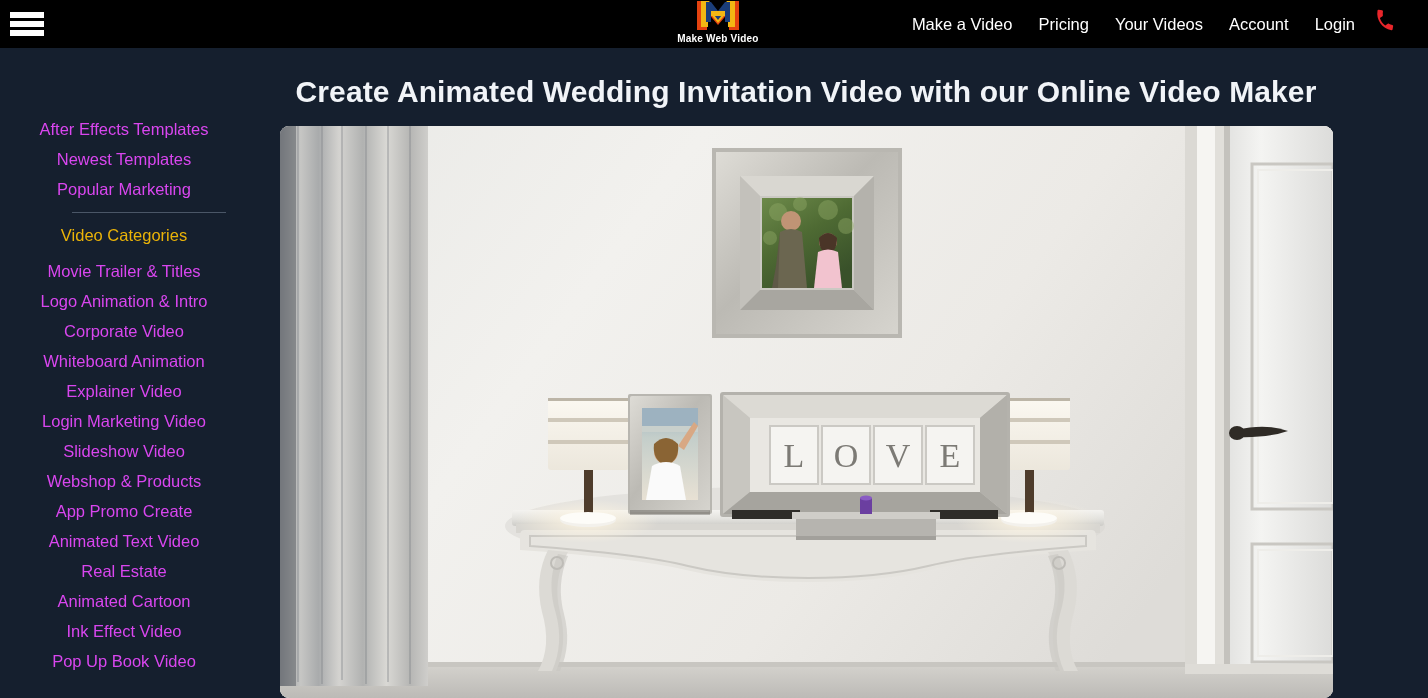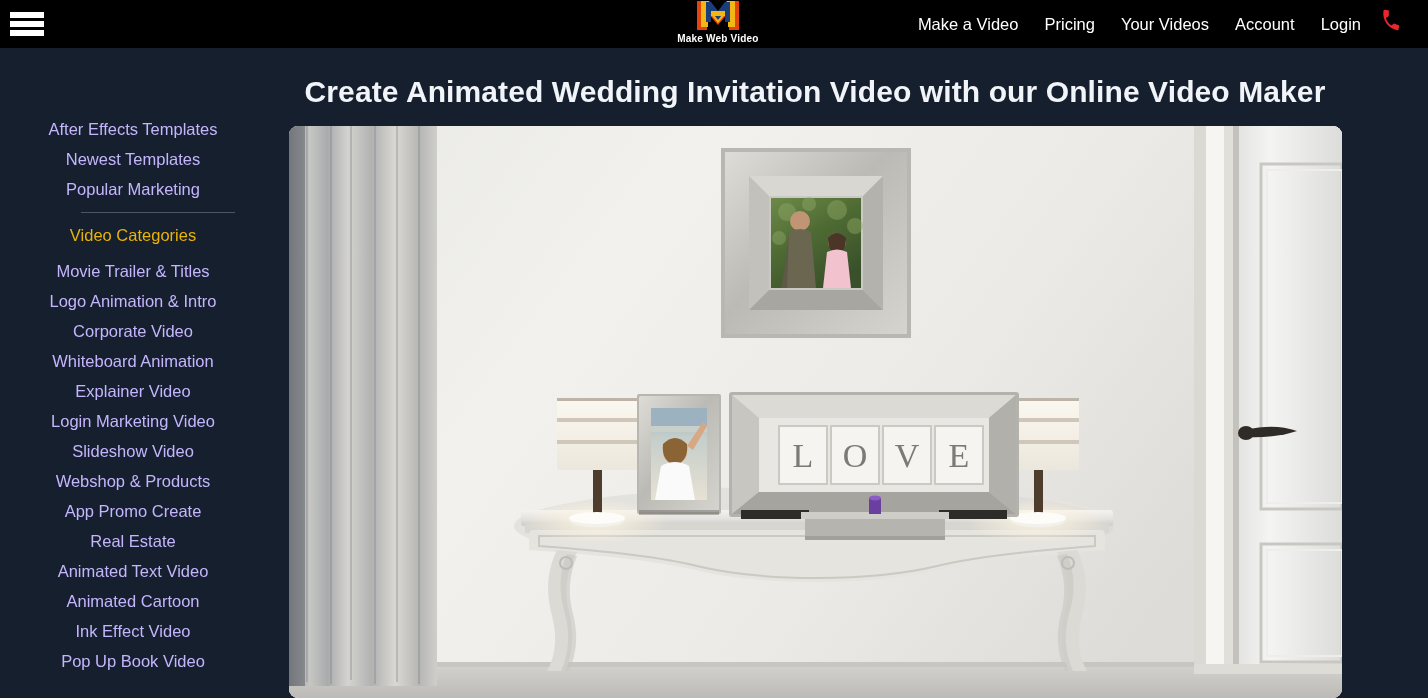--- a/index.html
+++ b/index.html
@@ -46,21 +46,21 @@
     color: #ffffff;
     font-size: 10px;
     font-weight: bold;
     letter-spacing: .2px;
     line-height: 12px;
     margin-top: 1px;
     white-space: nowrap;
   }
 
   .nav {
-    position: absolute; right: 20px; top: 0;
+    position: absolute; right: 26px; top: 0;
     height: 48px;
     display: flex; align-items: center; gap: 0px;
   }
   .nav a {
     color: #ffffff;
     font-size: 16.5px;
     text-decoration: none;
     padding: 0 13px;
     line-height: 48px;
     white-space: nowrap;
@@ -70,21 +70,21 @@
     width: 34px; height: 48px;
     line-height: 48px;
     text-align: center;
     color: #e8262b;
     font-size: 24px;
     cursor: pointer;
   }
 
   
   .page {
-    position: absolute; left: 13px; top: 48px;
+    position: absolute; left: 4px; top: 48px;
     width: 1236px; height: 650px;
     background: #151f2e;
   }
 
   .page-title {
     position: absolute; left: 276px; top: 27px;
     width: 1052px;
     text-align: center;
     color: #f1f4f8;
     font-size: 30px;
@@ -95,21 +95,21 @@
 
   
   .sidebar {
     position: absolute; left: 0; top: 66px;
     width: 258px;
     padding-right: 18px;
     text-align: center;
   }
   .side-link {
     display: block;
-    color: #c4b5fd;
+    color: #d946ef;
     font-size: 16.5px;
     line-height: 30px;
     text-decoration: none;
     white-space: nowrap;
   }
   .side-link.accent { color: #eab308; }
   .side-divider {
     height: 1px;
     background: #4a5667;
     margin: 8px 18px 7px 68px;
@@ -182,22 +182,22 @@
 
     <a class="side-link" href="#">Movie Trailer &amp; Titles</a>
     <a class="side-link" href="#">Logo Animation &amp; Intro</a>
     <a class="side-link" href="#">Corporate Video</a>
     <a class="side-link" href="#">Whiteboard Animation</a>
     <a class="side-link" href="#">Explainer Video</a>
     <a class="side-link" href="#">Login Marketing Video</a>
     <a class="side-link" href="#">Slideshow Video</a>
     <a class="side-link" href="#">Webshop &amp; Products</a>
     <a class="side-link" href="#">App Promo Create</a>
+    <a class="side-link" href="#">Animated Text Video</a>
     <a class="side-link" href="#">Real Estate</a>
-    <a class="side-link" href="#">Animated Text Video</a>
     <a class="side-link" href="#">Animated Cartoon</a>
     <a class="side-link" href="#">Ink Effect Video</a>
     <a class="side-link" href="#">Pop Up Book Video</a>
   </div>
 
   <div class="stage">
     <svg viewBox="0 0 1053 572" preserveAspectRatio="xMidYMid slice">
       <defs>
         <linearGradient id="wallG" x1="0" y1="0" x2="1" y2="0.4">
           <stop offset="0%" stop-color="#e9e9e6"></stop>

